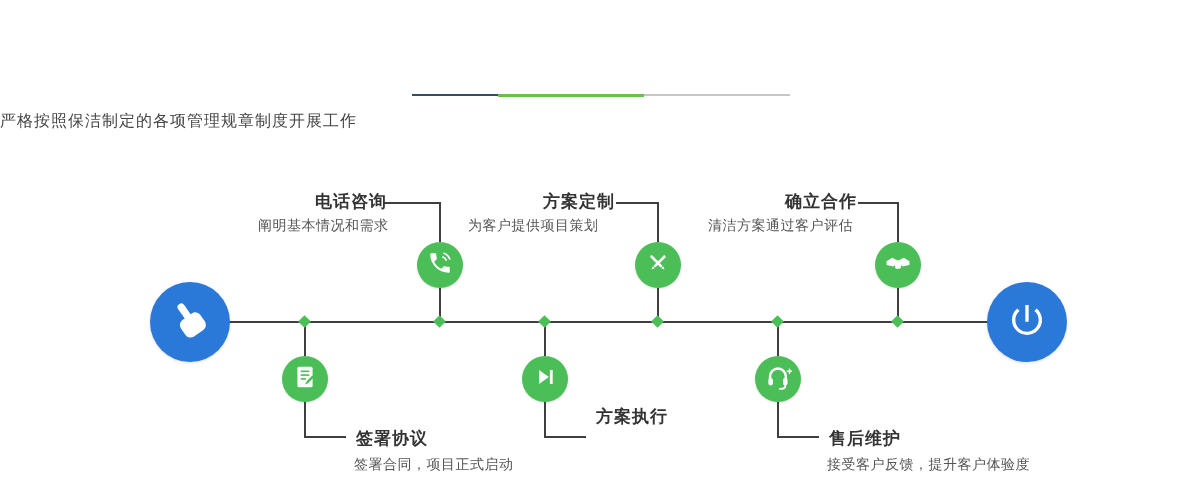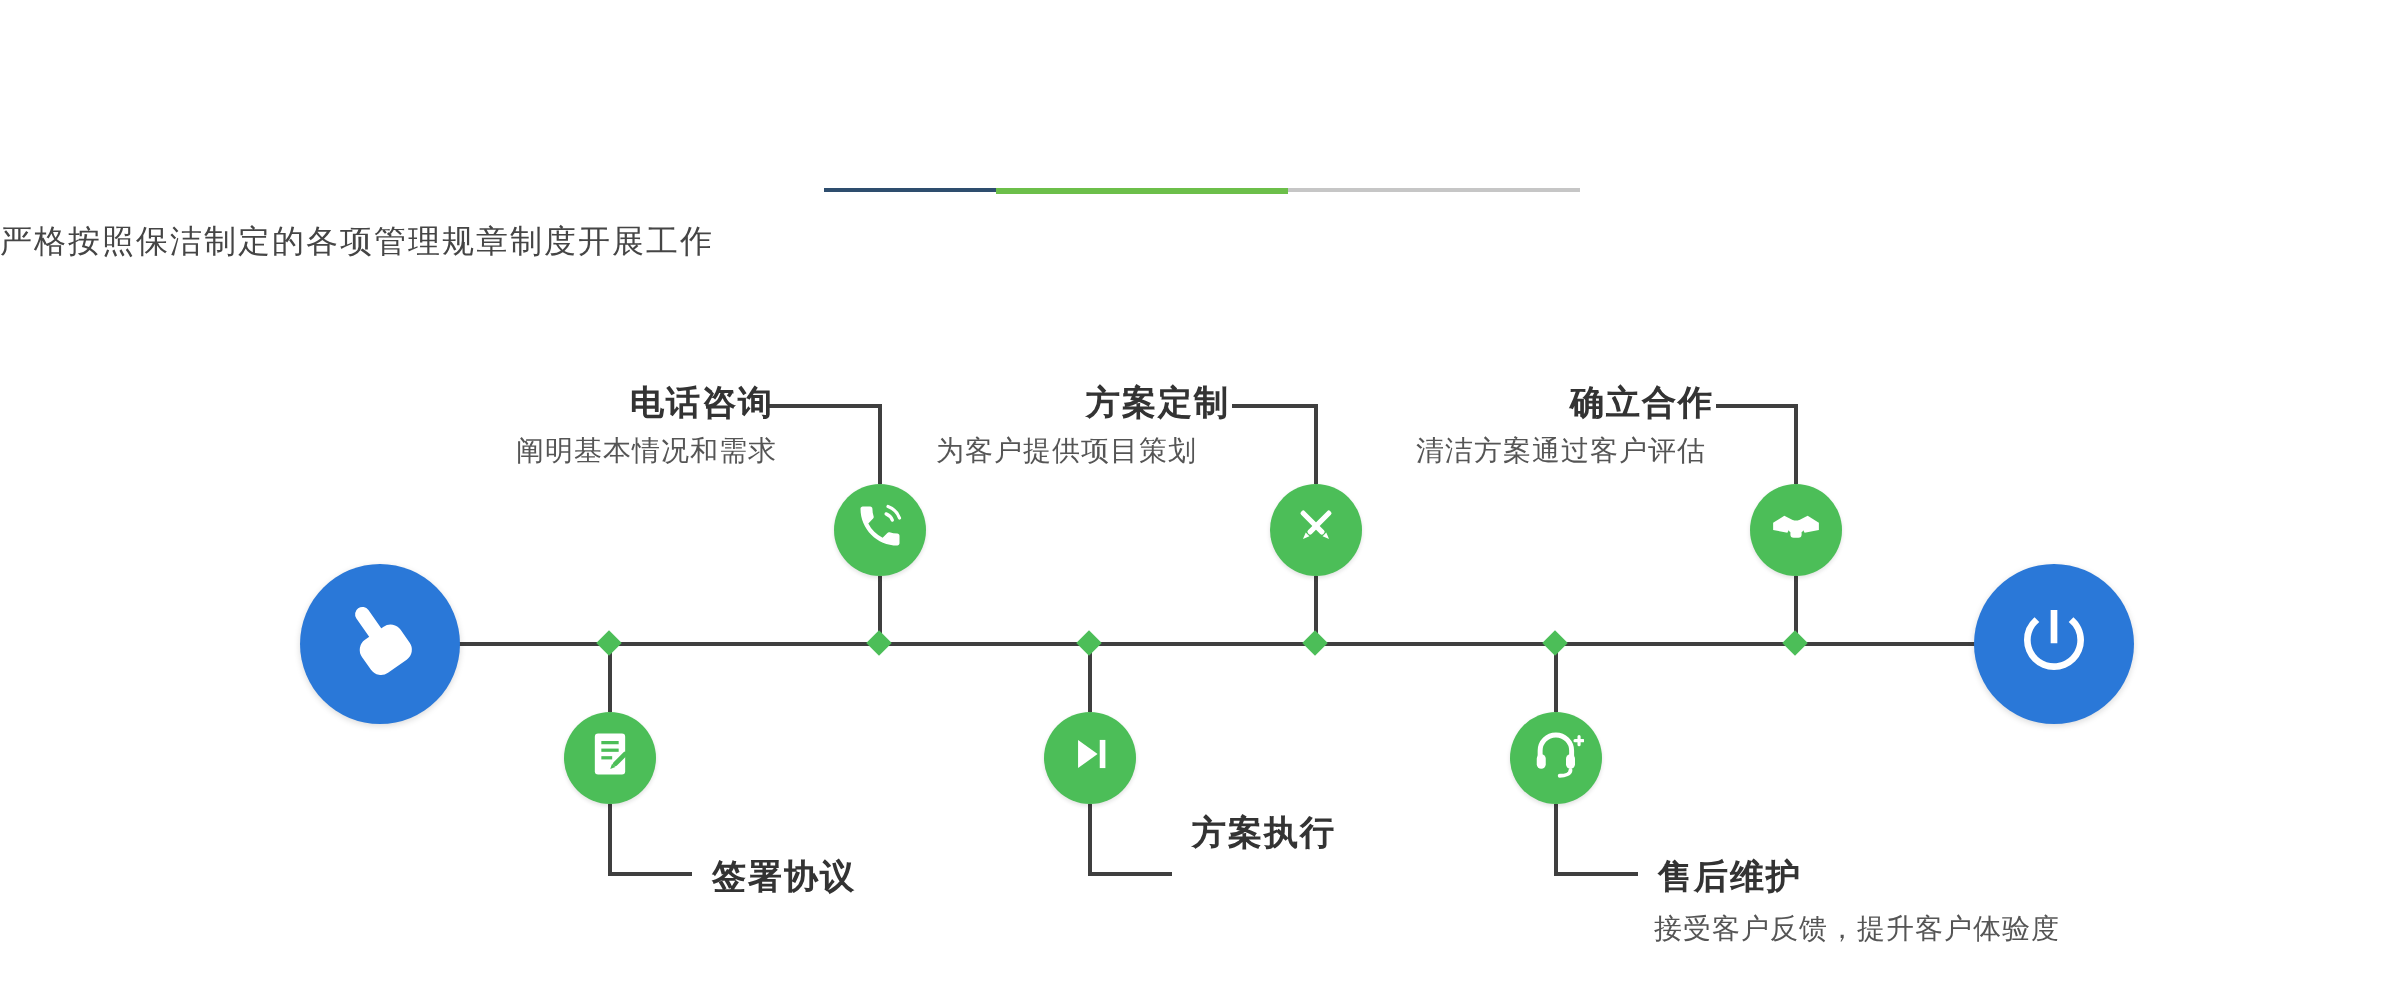--- a/index.html
+++ b/index.html
@@ -163,20 +163,21 @@
         <rect x="8" y="9.5" width="8" height="1.5" fill="#4cbe58"></rect>
         <rect x="8" y="13" width="5" height="1.5" fill="#4cbe58"></rect>
         <g transform="rotate(45 15.5 15.5)" fill="#4cbe58">
           <rect x="14.4" y="9.5" width="2.2" height="8.5" rx="1"></rect>
           <path d="M15.5 20.3l-1.1-2.3h2.2z"></path>
         </g>
       </svg>
     </span>
   </div>
   <div class="abs step-label" style="left:356px;top:427px;">签署协议</div>
+  <div class="abs step-desc" style="left:354px;top:456px;">签署合同，项目正式启动</div>
 
   <div class="abs node-green" style="left:522px;top:356px;">
     <span>
       <svg width="26" height="26" viewBox="0 0 24 24">
         <path d="M6.5 5.5l9 6.5-9 6.5z" fill="#ffffff"></path>
         <rect x="16.5" y="5.5" width="2.6" height="13" fill="#ffffff"></rect>
       </svg>
     </span>
   </div>
   <div class="abs step-label" style="left:596px;top:405px;">方案执行</div>

